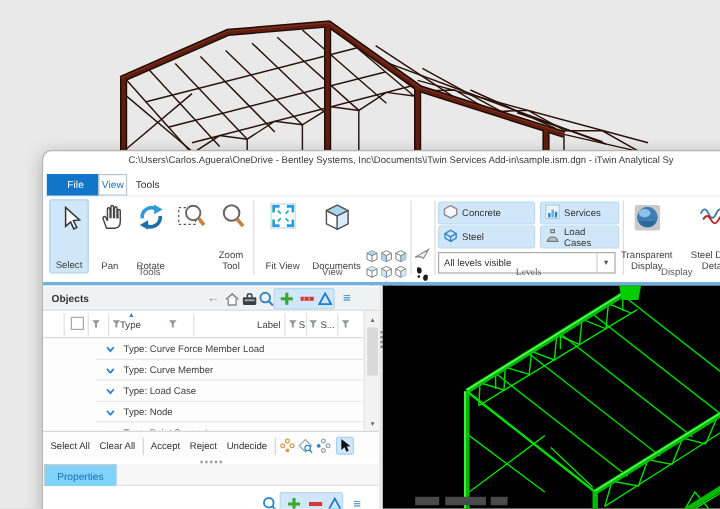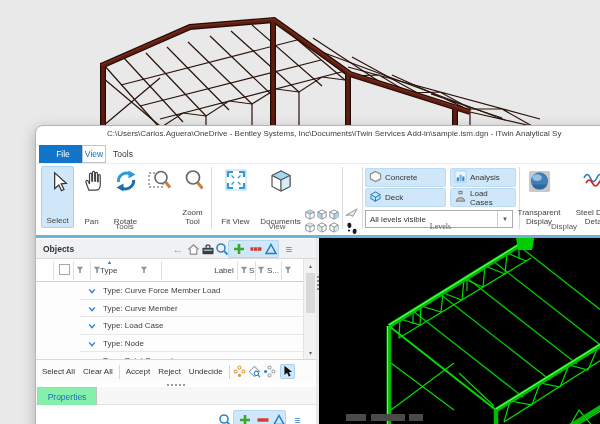--- a/index.html
+++ b/index.html
@@ -47,21 +47,21 @@
   .sthumb{position:absolute;left:2px;width:9px;background:#d9d9d9;border-radius:1px;}
   .actbar{position:absolute;left:0;top:121px;width:280px;height:24px;background:#fcfcfc;border-top:1px solid #d8d8d8;
           display:flex;align-items:center;font-size:8px;color:#333;}
   .abtn{padding:3px 4px;white-space:nowrap;}
   .asep{width:1px;height:14px;background:#d5d5d5;margin:0 2px;}
   .aicon{width:15px;height:15px;display:flex;align-items:center;justify-content:center;}
   .cursel{background:#cfe7f8;border:1px solid #a9d1ef;border-radius:2px;}
   .splitter{position:absolute;left:0;top:145px;width:280px;height:4px;display:flex;align-items:center;justify-content:center;}
   .dots{width:18px;height:2px;background:transparent;box-shadow:0 0 0 0;border-top:2px dotted #9a9a9a;}
   .propstrip{position:absolute;left:0;top:149px;width:280px;height:18px;background:#f7f7f7;border-bottom:1px solid #e3e3e3;}
-  .proptab{position:absolute;left:1px;top:0;width:60px;height:18px;background:#86efac;border:1px solid #c0c0c0;border-bottom:none;
+  .proptab{position:absolute;left:1px;top:0;width:60px;height:18px;background:#7dd3fc;border:1px solid #c0c0c0;border-bottom:none;
            display:flex;align-items:center;justify-content:center;font-size:8.5px;color:#1b6fb5;}
   .proprow{position:absolute;left:0;top:167px;width:280px;height:31px;background:#fff;}
   .hlbox2{position:absolute;left:197px;top:5px;width:53px;height:19px;background:#cfe7f8;border:1px solid #b4d8f0;border-radius:2px;}
   .pricon{position:absolute;top:7px;width:15px;height:15px;display:flex;align-items:center;justify-content:center;}
   
   .vdivider{position:absolute;left:280px;top:112px;width:3px;height:198px;background:#e8e8e8;}
   .vdots{position:absolute;left:281px;top:150px;width:1px;height:14px;border-left:2px dotted #8a8a8a;}
   .viewport{position:absolute;left:283px;top:112px;width:298px;height:198px;background:#000;overflow:hidden;}
   .frag{position:absolute;background:#4a4a4a;}
   .glyph-blue{color:#2e86c8;font-weight:bold;}
@@ -235,30 +235,30 @@
       <div class="toggle" style="left:329px;top:4px;width:81px;">
         <span><svg width="13" height="13" viewBox="0 0 14 14">
               <path d="M7 1.5 L12.5 4.5 L12.5 9.5 L7 12.5 L1.5 9.5 L1.5 4.5 Z" fill="#f7f7f7" stroke="#8a8a8a" stroke-width="1.2"></path>
             </svg></span>
         <span>Concrete</span>
       </div>
       <div class="toggle" style="left:329px;top:24px;width:81px;">
         <span><svg width="13" height="13" viewBox="0 0 14 14">
               <path d="M2 5 L7 2 L12 5 L7 8 Z M2 5 L2 9 L7 12 L7 8 M12 5 L12 9 L7 12" fill="none" stroke="#2e86c8" stroke-width="1.2"></path>
             </svg></span>
-        <span>Deck</span>
+        <span>Steel</span>
       </div>
       <div class="toggle" style="left:414px;top:4px;width:66px;">
         <span><svg width="13" height="13" viewBox="0 0 14 14">
               <rect x="1" y="1" width="12" height="12" fill="#eaf4fb" stroke="#9cc6e2" stroke-width="0.8"></rect>
               <rect x="3" y="8" width="2.2" height="4" fill="#2e86c8"></rect>
               <rect x="6" y="5" width="2.2" height="7" fill="#6db1de"></rect>
               <rect x="9" y="7" width="2.2" height="5" fill="#2e86c8"></rect>
             </svg></span>
-        <span>Analysis</span>
+        <span>Services</span>
       </div>
       <div class="toggle" style="left:414px;top:24px;width:66px;">
         <span><svg width="13" height="13" viewBox="0 0 14 14">
               <rect x="5.4" y="1.5" width="3.2" height="2.6" fill="none" stroke="#777" stroke-width="1.1"></rect>
               <path d="M2.2 12 a4.9 4.9 0 0 1 9.6 0 Z" fill="#b9bdc1" stroke="#777" stroke-width="1"></path>
             </svg></span>
         <span>Load Cases</span>
       </div>
       <div class="dropdown" style="left:329px;top:46px;width:148px;">
         <span>All levels visible</span>

